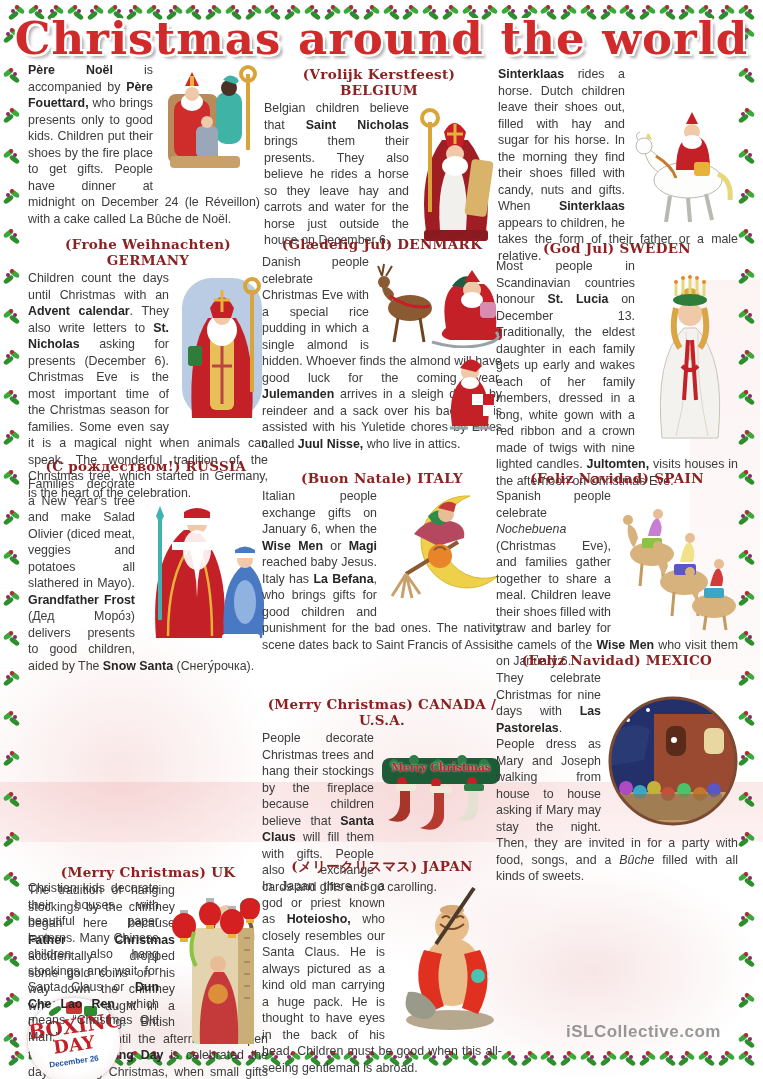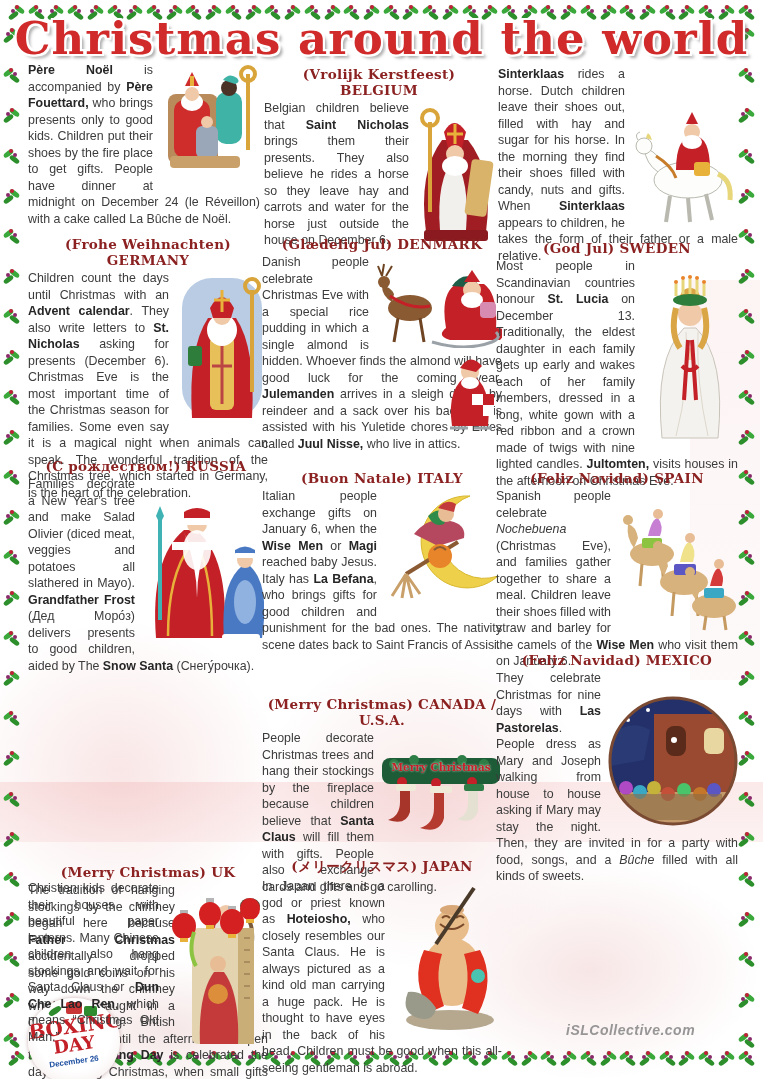--- a/index.html
+++ b/index.html
@@ -47,22 +47,22 @@
   .bx-gift{position:absolute;width:16px;height:12px;background:#c93636;top:4px;left:38px;border-radius:2px;}
   .bx-gift2{position:absolute;width:13px;height:10px;background:#2e8b2e;top:8px;left:56px;border-radius:2px;}
   .bx-holly{position:absolute;width:14px;height:6px;background:#2e8b2e;border-radius:60% 4px 60% 4px;
     top:10px;left:20px;transform:rotate(-30deg);}
   
   .mc-label{position:absolute;left:6px;top:9px;width:110px;text-align:center;
     font-family:"DejaVu Serif",serif;font-size:10.5px;font-weight:bold;color:#c32027;
     text-shadow:0 0 2px #fff;}
   .canfig{float:right;position:relative;margin:22px 0 0 6px;}
   
-  .wm{position:absolute;left:566px;top:1022px;font-size:14px;font-weight:bold;
-      color:rgba(125,125,125,.8);letter-spacing:.5px;font-style:italic;}
+  .wm{position:absolute;left:566px;top:1022px;font-size:17px;font-weight:bold;
+      color:rgba(125,125,125,.8);letter-spacing:.5px;}
 </style>
 </head>
 <body>
 
 <div id="page">
 
   <div class="haze" style="left:0;top:782px;width:763px;height:60px;background:linear-gradient(rgba(231,120,120,.16),rgba(231,120,120,.10));"></div>
   <div class="haze" style="left:-40px;top:620px;width:320px;height:300px;background:radial-gradient(closest-side,rgba(215,80,80,.14),rgba(215,80,80,0));"></div>
   <div class="haze" style="left:260px;top:640px;width:330px;height:330px;background:radial-gradient(closest-side,rgba(210,90,90,.13),rgba(210,90,90,0));"></div>
   <div class="haze" style="left:420px;top:860px;width:340px;height:220px;background:radial-gradient(closest-side,rgba(205,85,85,.15),rgba(205,85,85,0));"></div>

